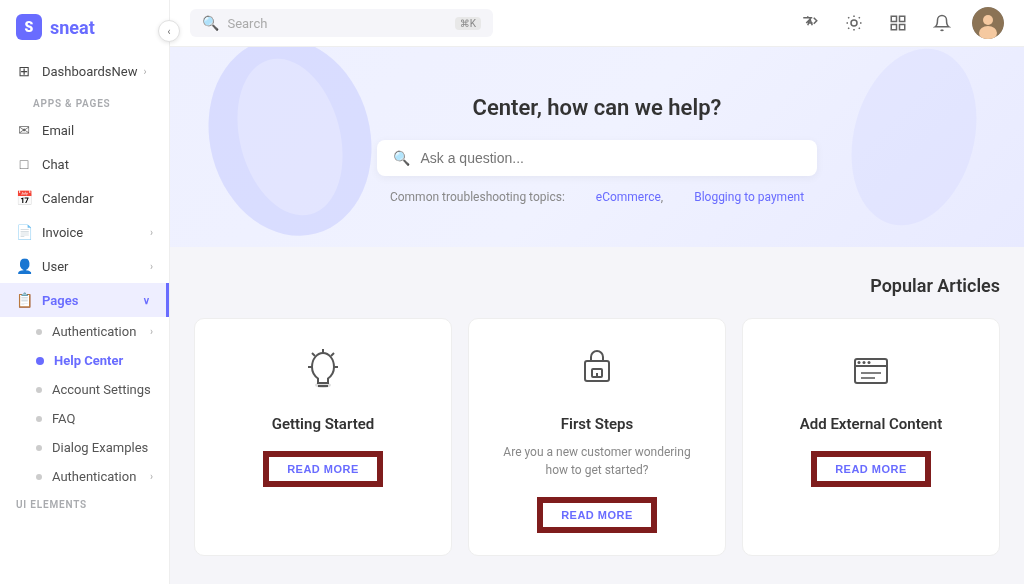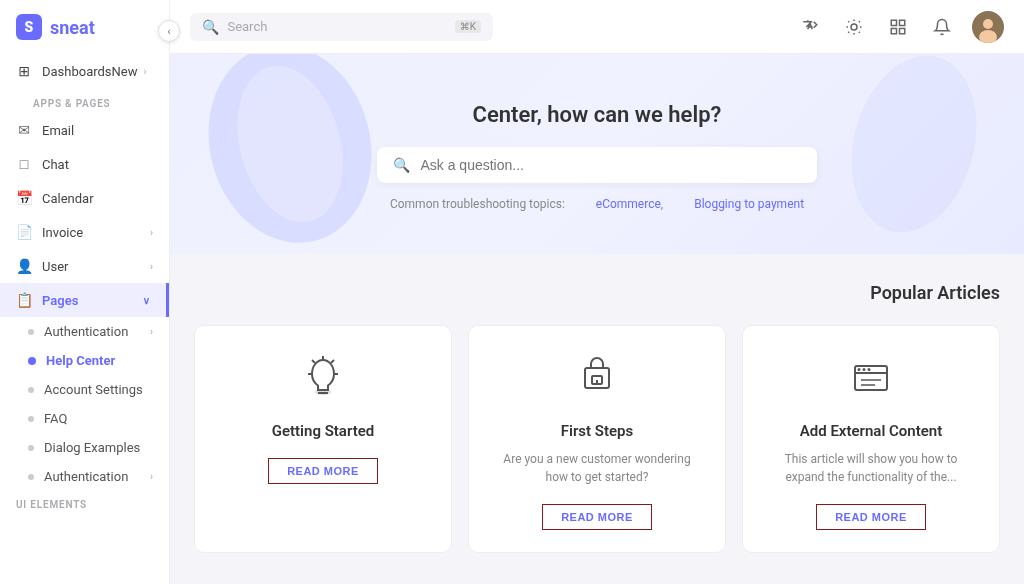--- a/index.html
+++ b/index.html
@@ -71,21 +71,21 @@
       display: flex;
       align-items: center;
       padding: 9px 16px;
       font-size: 13px;
       color: #444;
       cursor: pointer;
     }
     .dashboards-row .item-icon { font-size: 14px; width: 16px; text-align: center; margin-right: 10px; }
 
     
-    .sub-items { padding-left: 0; }
+    .sub-items { padding-left: 8px; }
     .sub-item {
       display: flex;
       align-items: center;
       gap: 10px;
       padding: 7px 16px 7px 28px;
       font-size: 13px;
       color: #555;
       cursor: pointer;
       position: relative;
     }
@@ -301,21 +301,21 @@
       font-weight: 600;
       color: #333;
     }
     .article-desc {
       font-size: 12px;
       color: #888;
       line-height: 1.5;
     }
     .read-more-btn {
       margin-top: 8px;
-      border: 1px solid #7f1d1d;
+      border: 6px solid #7f1d1d;
       color: #696cff;
       background: transparent;
       padding: 6px 18px;
       border-radius: 0;
       font-size: 11px;
       font-weight: 600;
       letter-spacing: 0.5px;
       cursor: pointer;
       text-transform: uppercase;
     }
@@ -518,20 +518,19 @@
             <rect x="8" y="12" width="32" height="24" rx="2" stroke="#555" stroke-width="2" fill="none"></rect>
             <line x1="8" y1="19" x2="40" y2="19" stroke="#555" stroke-width="2"></line>
             <line x1="14" y1="26" x2="34" y2="26" stroke="#555" stroke-width="1.5"></line>
             <line x1="14" y1="31" x2="28" y2="31" stroke="#555" stroke-width="1.5"></line>
             <circle cx="12" cy="15.5" r="1.5" fill="#555"></circle>
             <circle cx="17" cy="15.5" r="1.5" fill="#555"></circle>
             <circle cx="22" cy="15.5" r="1.5" fill="#555"></circle>
           </svg>
         </div>
         <div class="article-title">Add External Content</div>
-        <div class="article-desc">This article will show you how to expand the functionality of the...</div>
         <button class="read-more-btn">READ MORE</button>
       </div>
 
     </div>
   </div>
 
 </div>
 
 </body></html>

